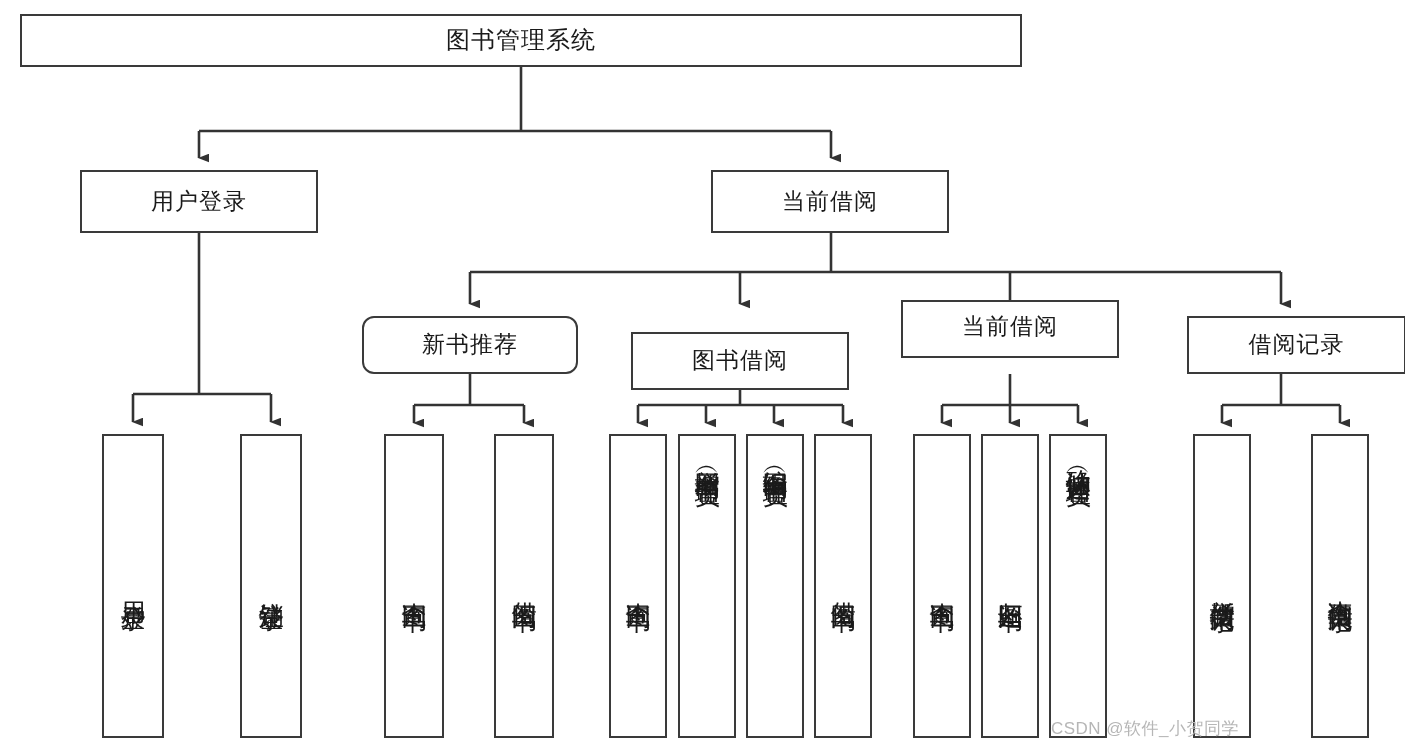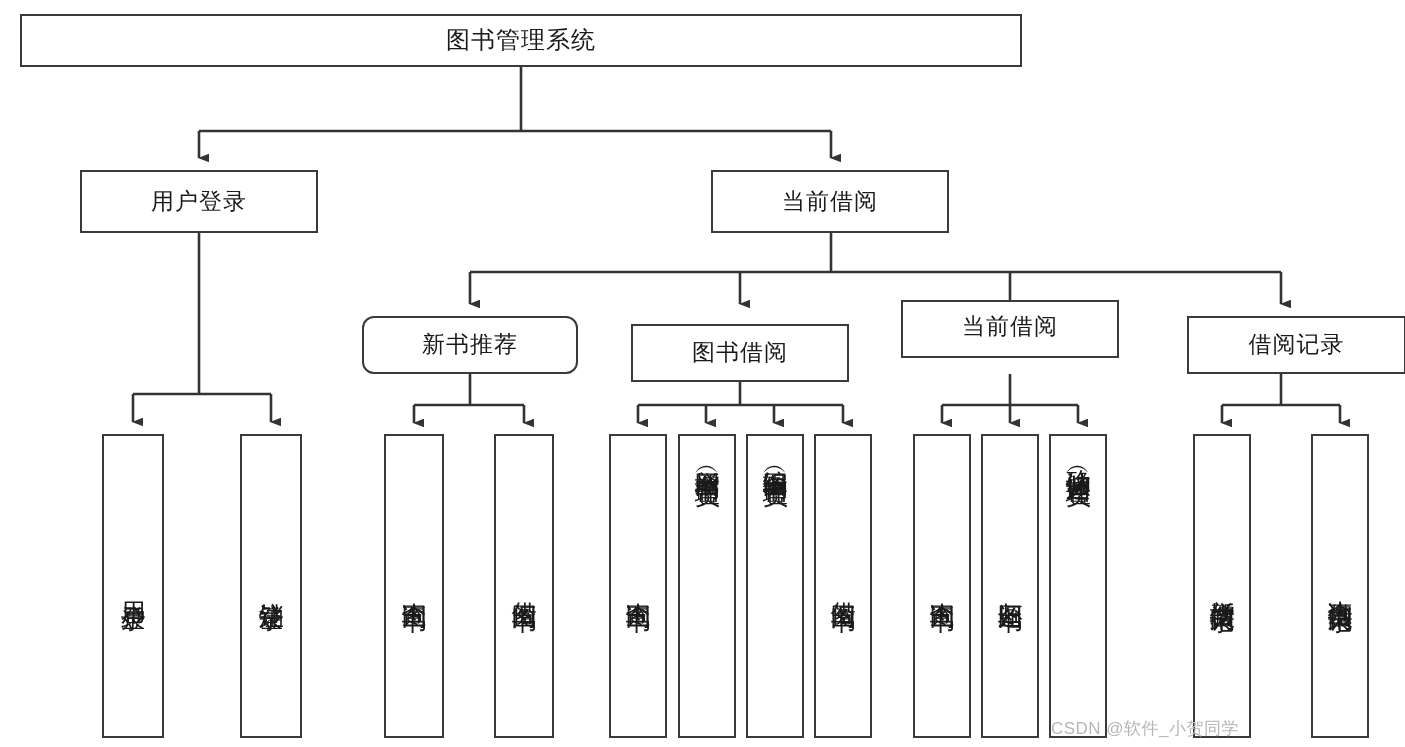--- a/index.html
+++ b/index.html
@@ -137,21 +137,21 @@
   <div class="node node-h" style="left:80px; top:170px; width:238px; height:63px;">
     <span class="node-label">用户登录</span>
   </div>
   <div class="node node-h" style="left:711px; top:170px; width:238px; height:63px;">
     <span class="node-label">当前借阅</span>
   </div>
 
   <div class="node node-h" style="left:362px; top:316px; width:216px; height:58px;border-radius:12px;">
     <span class="node-label">新书推荐</span>
   </div>
-  <div class="node node-h" style="left:631px; top:324px; width:218px; height:58px;">
+  <div class="node node-h" style="left:631px; top:332px; width:218px; height:58px;">
     <span class="node-label">图书借阅</span>
   </div>
   <div class="node node-h" style="left:901px; top:300px; width:218px; height:58px;font-family:Liberation Mono, monospace;">
     <span class="node-label">当前借阅</span>
   </div>
   <div class="node node-h" style="left:1171px; top:316px; width:219px; height:58px;margin-left:16px;">
     <span class="node-label">借阅记录</span>
   </div>
 
   <div class="node node-v v-center" style="left:102px; top:434px; width:62px; height:304px;">

